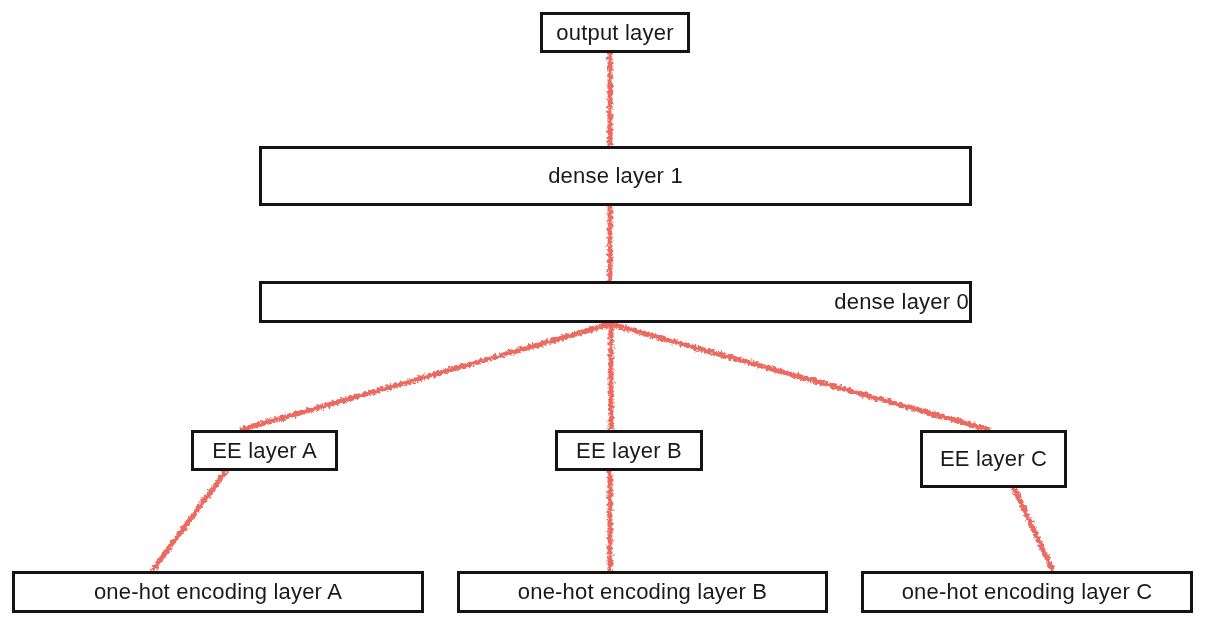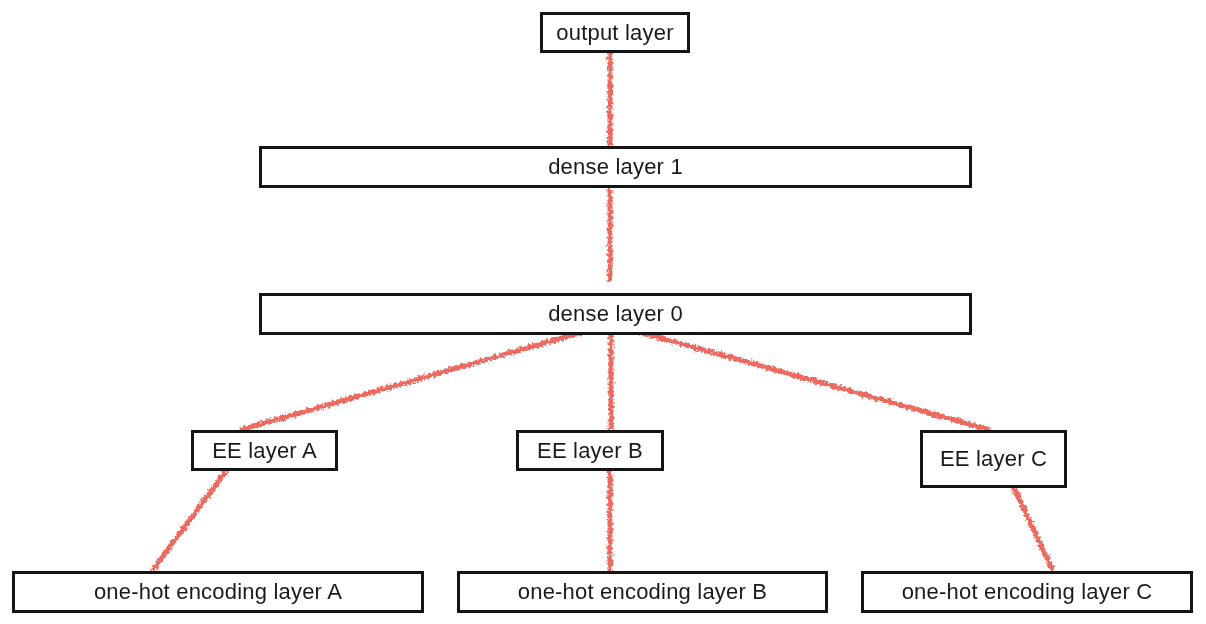--- a/index.html
+++ b/index.html
@@ -65,30 +65,30 @@
         <line x1="611" y1="324" x2="990" y2="430" stroke="#ec6a5f"></line>
         <line x1="226" y1="471" x2="152" y2="571" stroke="#ec6a5f"></line>
         <line x1="610" y1="471" x2="610" y2="571" stroke="#ec6a5f"></line>
         <line x1="1006" y1="471" x2="1053" y2="571" stroke="#ec6a5f"></line>
       </g>
   </svg>
 
   <div class="node" style="left: 540px; top: 12px; width: 150px; height: 41px; border-color: rgb(20, 20, 20); background: rgb(255, 255, 255);">
     <span class="label">output layer</span>
   </div>
-  <div class="node" style="left: 259px; top: 146px; width: 713px; height: 42px; border-color: rgb(20, 20, 20); background: rgb(255, 255, 255);">
+  <div class="node" style="left: 259px; top: 146px; width: 713px; height: 60px; border-color: rgb(20, 20, 20); background: rgb(255, 255, 255);">
     <span class="label">dense layer 1</span>
   </div>
-  <div class="node" style="left: 259px; top: 293px; width: 713px; height: 42px; border-color: rgb(20, 20, 20); background: rgb(255, 255, 255);">
+  <div class="node" style="left: 259px; top: 281px; width: 713px; height: 42px; border-color: rgb(20, 20, 20); background: rgb(255, 255, 255); justify-content: flex-end;">
     <span class="label">dense layer 0</span>
   </div>
   <div class="node" style="left: 167px; top: 430px; width: 147px; height: 41px; border-color: rgb(20, 20, 20); background: rgb(255, 255, 255); margin-left: 24px;">
     <span class="label">EE layer A</span>
   </div>
-  <div class="node" style="left: 516px; top: 430px; width: 148px; height: 41px; border-color: rgb(20, 20, 20); background: rgb(255, 255, 255);">
+  <div class="node" style="left: 555px; top: 430px; width: 148px; height: 41px; border-color: rgb(20, 20, 20); background: rgb(255, 255, 255);">
     <span class="label">EE layer B</span>
   </div>
   <div class="node" style="left: 920px; top: 430px; width: 147px; height: 58px; border-color: rgb(20, 20, 20); background: rgb(255, 255, 255);">
     <span class="label">EE layer C</span>
   </div>
   <div class="node" style="left: 12px; top: 571px; width: 412px; height: 42px; border-color: rgb(20, 20, 20); background: rgb(255, 255, 255);">
     <span class="label">one-hot encoding layer A</span>
   </div>
   <div class="node" style="left: 457px; top: 571px; width: 371px; height: 42px; border-color: rgb(20, 20, 20); background: rgb(255, 255, 255);">
     <span class="label">one-hot encoding layer B</span>

